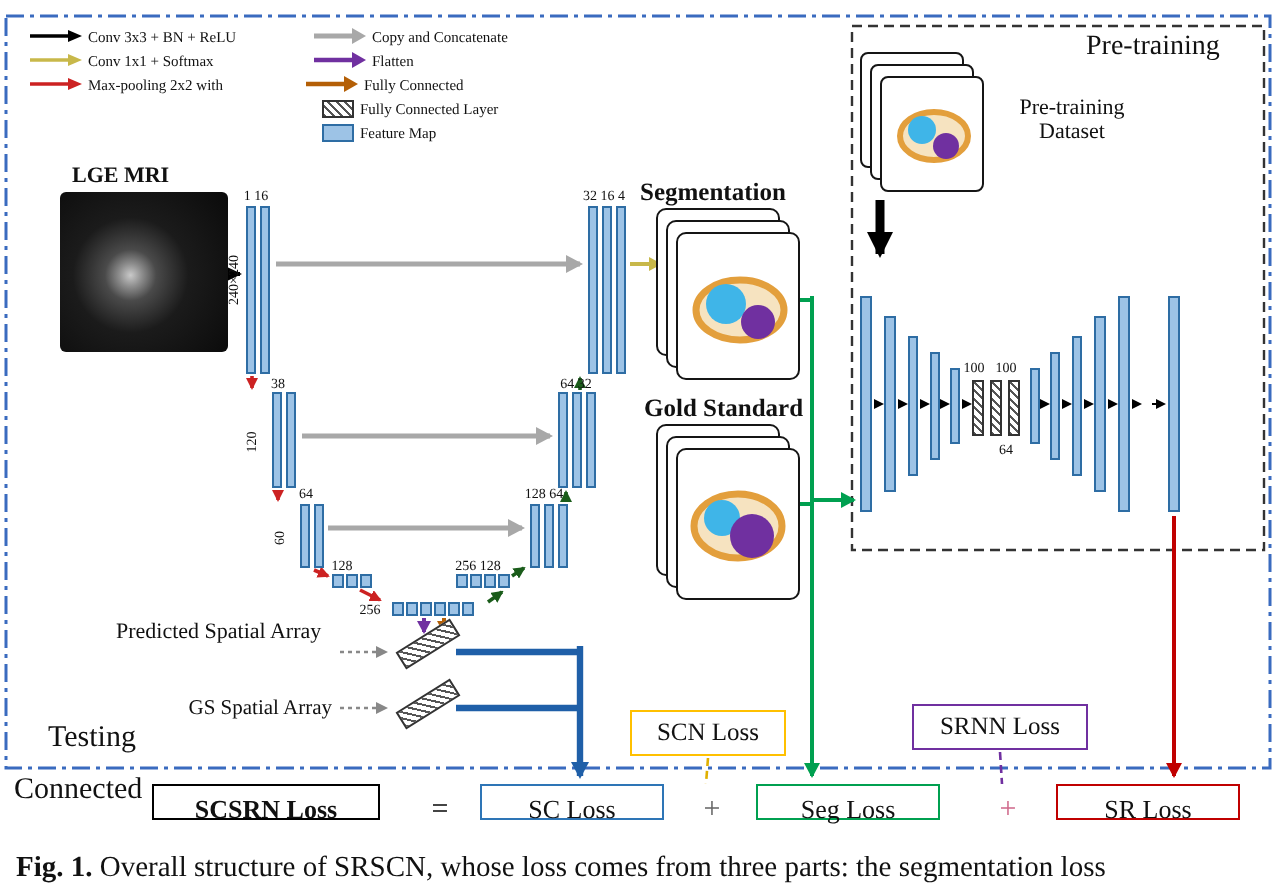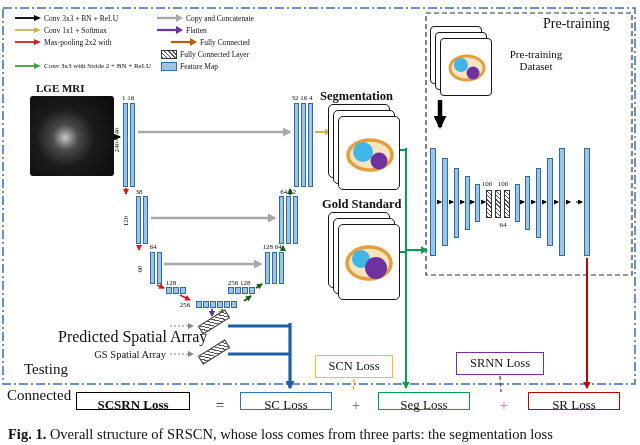--- a/index.html
+++ b/index.html
@@ -160,43 +160,36 @@
       </svg>
     <span class="ltxt">Conv 1x1 + Softmax</span>
   </div>
   <div class="lrow" style="left:14px;top:37px">
     <svg width="27" height="8">
         <line x1="1" y1="4" x2="20" y2="4" stroke="#cc2222" stroke-width="1.8"></line>
         <polygon points="20,1 27,4 20,7" fill="#cc2222"></polygon>
       </svg>
     <span class="ltxt">Max-pooling 2x2 with</span>
   </div>
-  <div class="lrow" style="left:14px;top:61px">
-    <svg width="27" height="8">
-        <line x1="1" y1="4" x2="20" y2="4" stroke="#3f9e3f" stroke-width="1.8"></line>
-        <polygon points="20,1 27,4 20,7" fill="#3f9e3f"></polygon>
-      </svg>
-    <span class="ltxt" style="font-size:7px">Conv 3x3 with Stride 2 + BN + ReLU</span>
-  </div>
 
   <div class="lrow" style="left:156px;top:13px">
     <svg width="27" height="8">
         <line x1="1" y1="4" x2="20" y2="4" stroke="#a8a8a8" stroke-width="2.4"></line>
         <polygon points="20,0 27,4 20,8" fill="#a8a8a8"></polygon>
       </svg>
     <span class="ltxt">Copy and Concatenate</span>
   </div>
   <div class="lrow" style="left:156px;top:25px">
     <svg width="27" height="8">
         <line x1="1" y1="4" x2="20" y2="4" stroke="#7030a0" stroke-width="2.2"></line>
         <polygon points="20,0 27,4 20,8" fill="#7030a0"></polygon>
       </svg>
     <span class="ltxt">Flatten</span>
   </div>
-  <div class="lrow" style="left:170px;top:37px">
+  <div class="lrow" style="left:152px;top:37px">
     <svg width="27" height="8">
         <line x1="1" y1="4" x2="20" y2="4" stroke="#b45f06" stroke-width="2.2"></line>
         <polygon points="20,0 27,4 20,8" fill="#b45f06"></polygon>
       </svg>
     <span class="ltxt">Fully Connected</span>
   </div>
   <div class="lrow" style="left:156px;top:49px">
     <span class="fcic" style="margin-left:5px"></span>
     <span class="ltxt">Fully Connected Layer</span>
   </div>
@@ -248,21 +241,21 @@
   <div class="num" style="left:133px;top:188px;width:12px">38</div>
   <div class="num" style="left:277px;top:188px;width:22px">64 32</div>
   <div class="num rot" style="left:117px;top:217px;width:18px">120</div>
   <div class="num" style="left:147px;top:243px;width:12px">64</div>
   <div class="num" style="left:259px;top:243px;width:26px">128 64</div>
   <div class="num rot" style="left:132px;top:265px;width:16px">60</div>
   <div class="num" style="left:163px;top:279px;width:16px">128</div>
   <div class="num" style="left:224px;top:279px;width:30px">256 128</div>
   <div class="num" style="left:176px;top:301px;width:18px">256</div>
 
-  <div class="lbl" style="left:58px;top:328px;width:108px;text-align:center;font-size:16px">Predicted Spatial Array</div>
+  <div class="lbl" style="left:58px;top:310px;width:108px;text-align:left;font-size:11px">Predicted Spatial Array</div>
   <div class="lbl" style="left:80px;top:349px;width:86px;text-align:right;font-size:10.5px">GS Spatial Array</div>
 
   <div class="lbl stacklbl" style="left:320px;top:89px">Segmentation</div>
   <div class="card" style="left:328px;top:104px;width:62px;height:74px"></div>
   <div class="card" style="left:333px;top:110px;width:62px;height:74px"></div>
   <div class="card" style="left:338px;top:116px;width:62px;height:74px">
     <svg width="62" height="74">
       <ellipse cx="31" cy="38" rx="22" ry="15" fill="#f6e3c0" stroke="#e39f3c" stroke-width="3.5"></ellipse>
       <circle cx="24" cy="35" r="10" fill="#3fb5e8"></circle>
       <circle cx="40" cy="44" r="8.5" fill="#7030a0"></circle>

